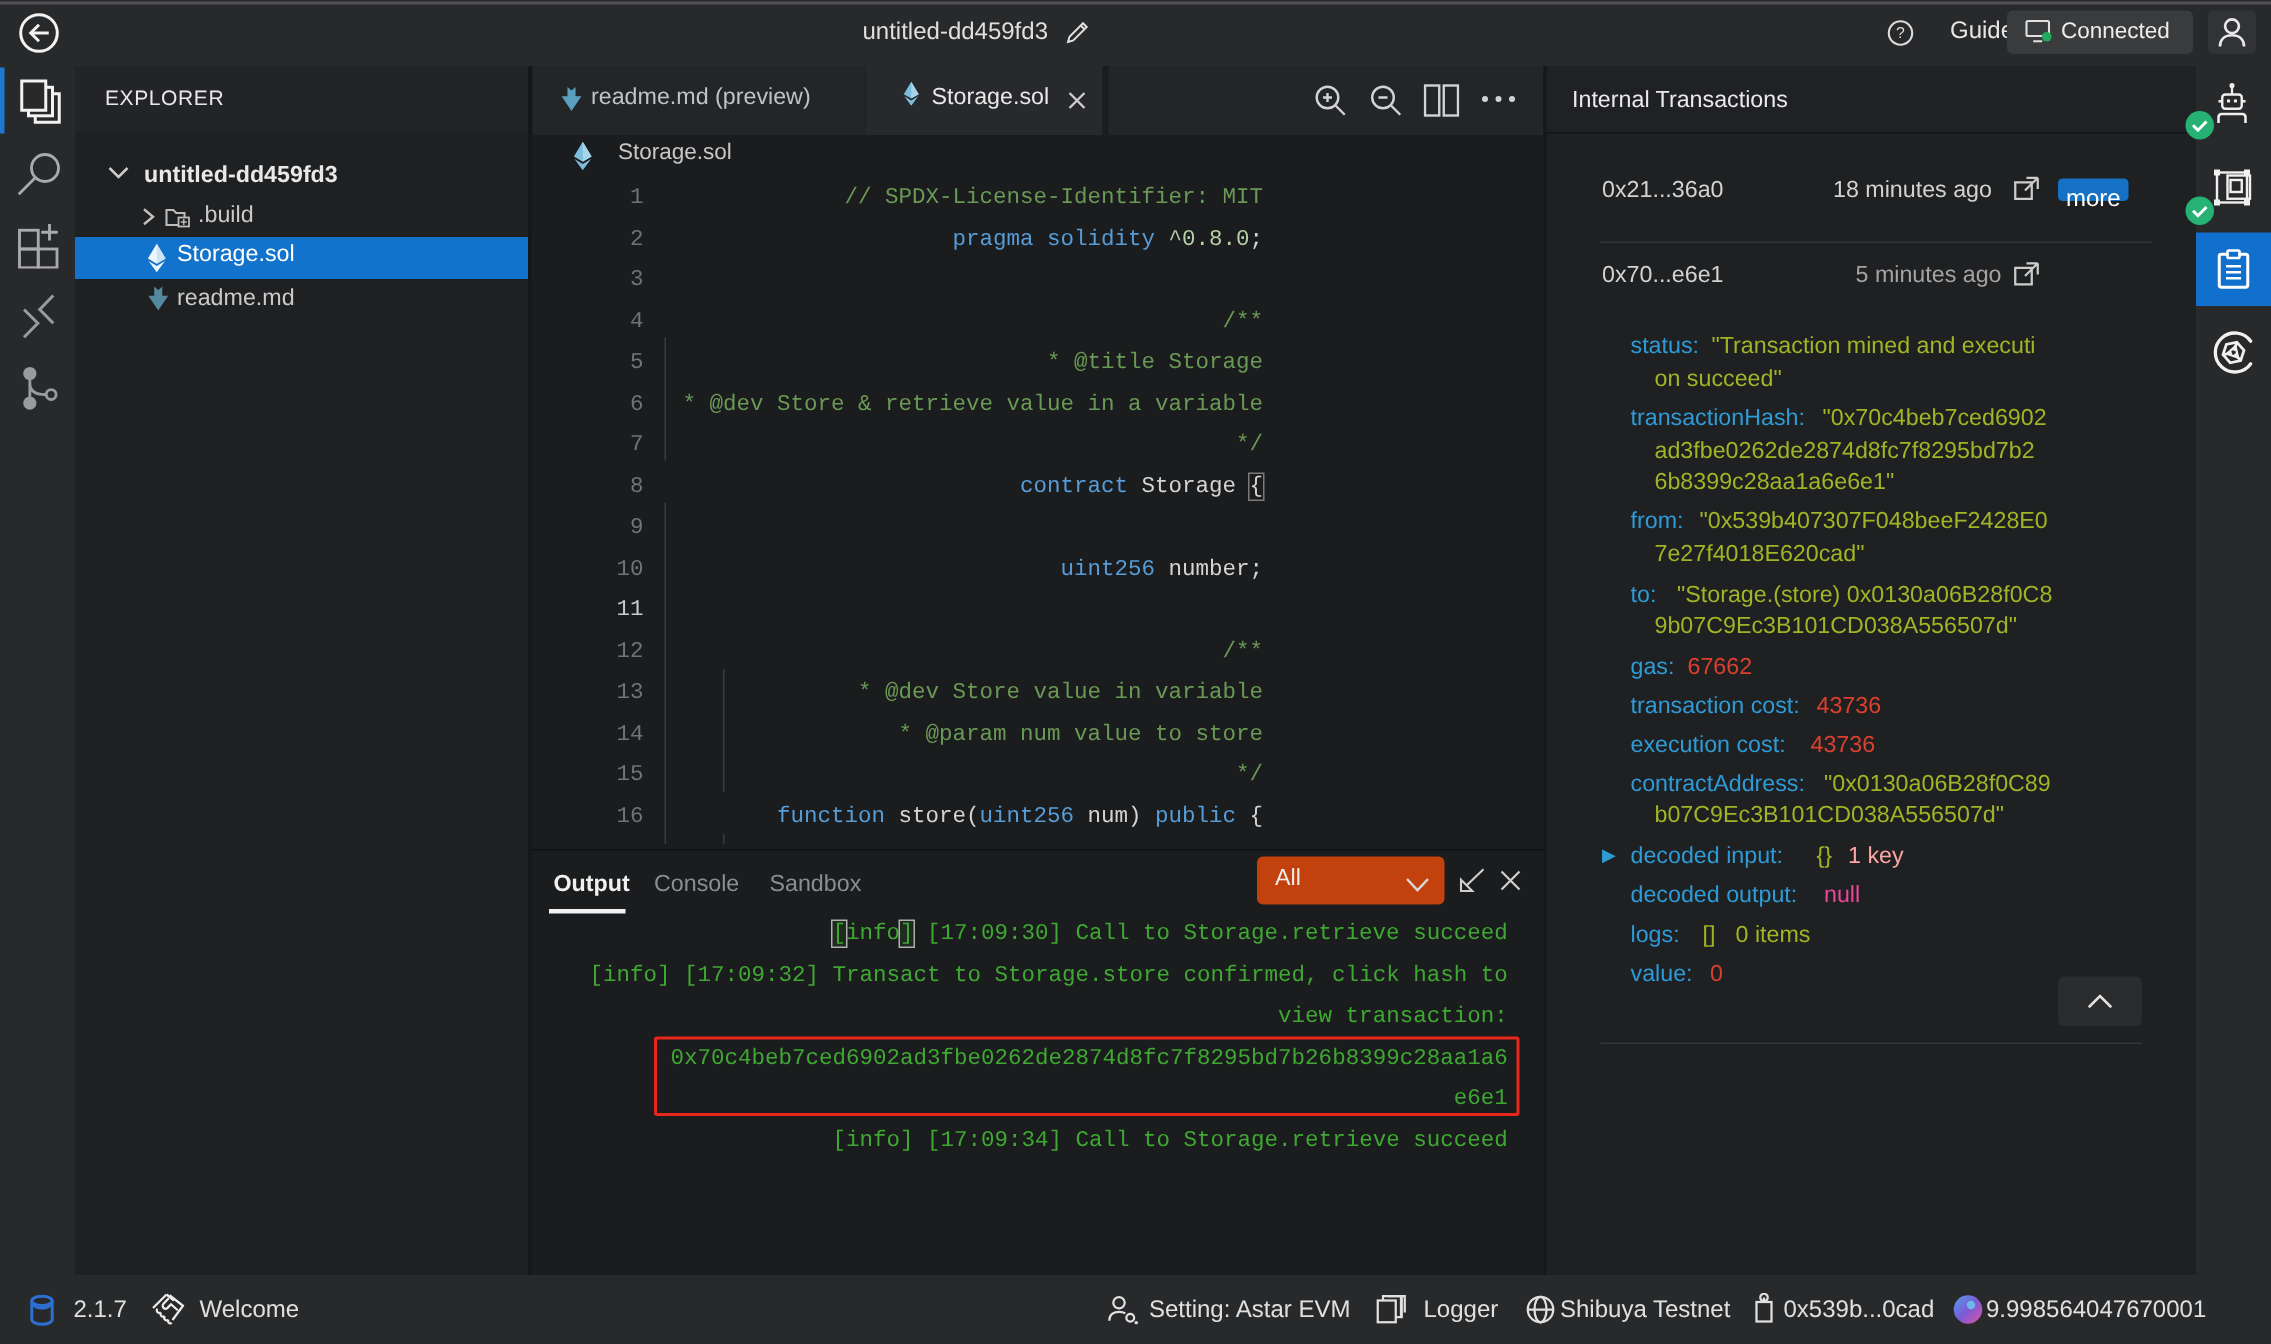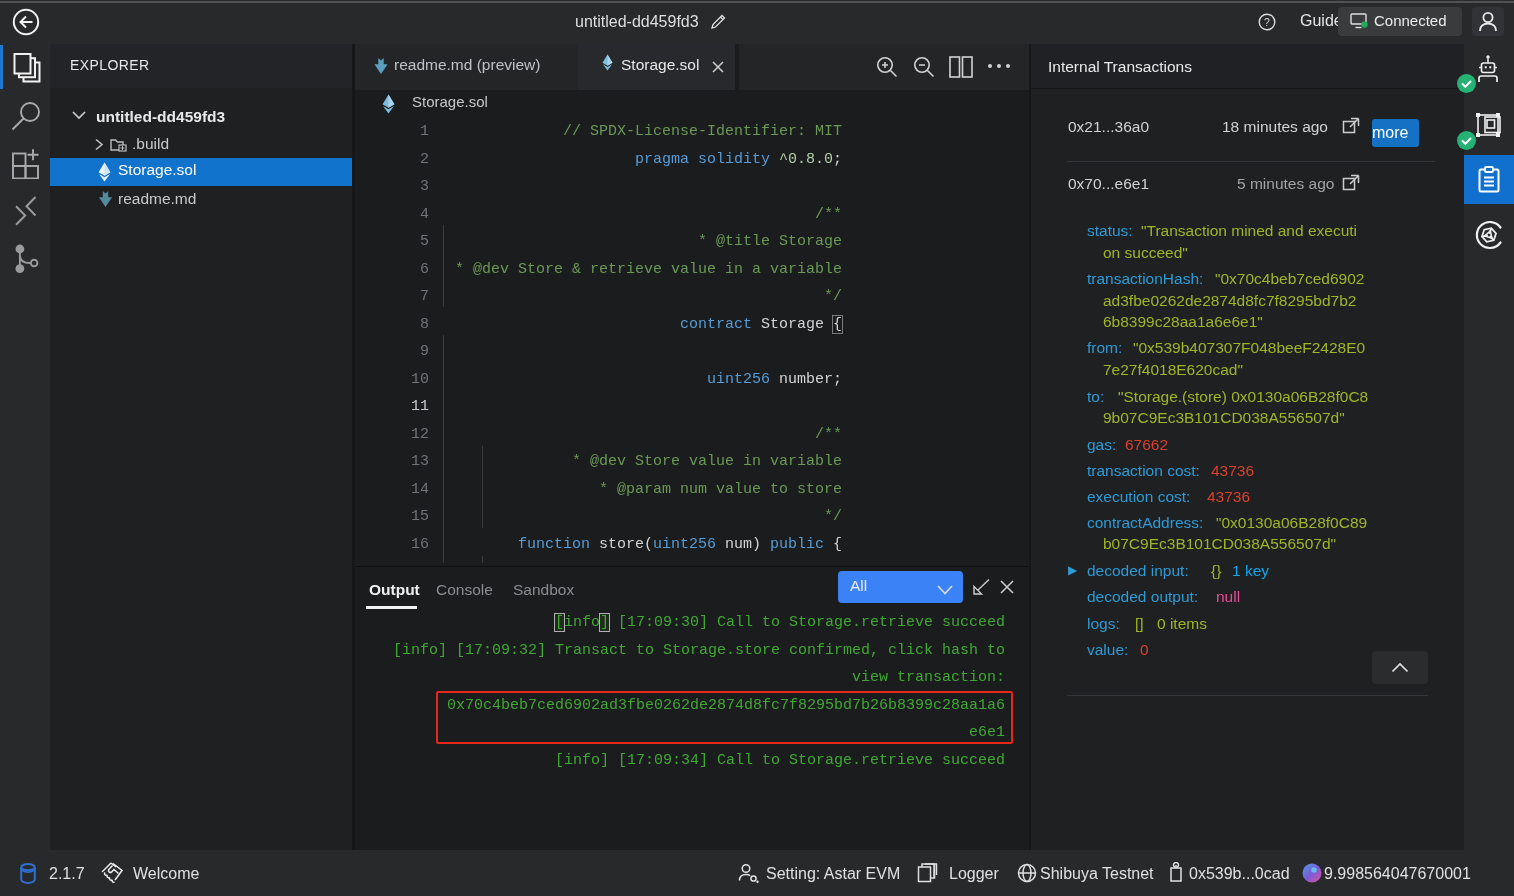--- a/index.html
+++ b/index.html
@@ -202,21 +202,21 @@
 <span class="cmt">     */</span>
     <span class="kw">function</span> store(<span class="kw">uint256</span> num) <span class="kw">public</span> {
         number = num;</pre>
     </div>
 
     <div class="abs" id="panel" style="left:0;top:522px;width:674px;height:284px;background:#1b1c1e;border-top:1px solid #101011;">
       <div class="abs" style="left:14px;top:14px;font-size:15.5px;font-weight:bold;color:#f0f0f0;">Output</div>
       <div class="abs" style="left:11px;top:38.5px;width:51px;height:3px;background:#f2f2f2;"></div>
       <div class="abs" style="left:81px;top:14px;font-size:15.5px;color:#8b8d90;">Console</div>
       <div class="abs" style="left:158px;top:14px;font-size:15.5px;color:#8b8d90;">Sandbox</div>
-      <div class="abs" style="left:483px;top:4px;width:125px;height:32px;background:#3b82f6;border-radius:4px;">
+      <div class="abs" style="left:483px;top:4px;width:125px;height:32px;background:#c2410c;border-radius:4px;">
         <div class="abs" style="left:12px;top:6px;font-size:15.5px;color:#ececec;">All</div>
         <svg class="abs" style="left:99px;top:14px;" width="16" height="10" viewBox="0 0 16 10">
           <path d="M1 1 L8 8.5 L15 1" stroke="#d8d8d8" stroke-width="1.7" fill="none"></path>
         </svg>
       </div>
       <svg class="abs" style="left:618px;top:11px;" width="17" height="18" viewBox="0 0 17 18">
         <path d="M4.5 12.5 L16 1.5 M1 8.5 L8.5 16 H1 Z" stroke="#cfcfcf" stroke-width="1.4" fill="none"></path>
       </svg>
       <svg class="abs" style="left:644px;top:12px;" width="16" height="16" viewBox="0 0 16 16">
         <path d="M2 2 L14 14 M14 2 L2 14" stroke="#cfcfcf" stroke-width="1.5"></path>
@@ -236,21 +236,21 @@
     <div class="abs" style="left:0;top:0;width:435px;height:45px;background:#202124;border-bottom:1px solid #141517;">
       <div class="abs" style="left:19px;top:14px;font-size:15.5px;color:#eaeaea;">Internal Transactions</div>
     </div>
 
     <div class="abs" style="left:39px;top:74px;font-size:15.5px;color:#d2d2d2;">0x21...36a0</div>
     <div class="abs" style="left:193px;top:74px;font-size:15.5px;color:#d2d2d2;">18 minutes ago</div>
     <svg class="abs" style="left:313px;top:73px;" width="18" height="17" viewBox="0 0 18 17">
       <path d="M1.5 4.5 H12.5 V15.5 H1.5 Z" stroke="#cdcdcd" stroke-width="1.5" fill="none"></path>
       <path d="M9 1.5 H16.5 M16.5 1.5 V9 M16.5 1.5 L8 10" stroke="#cdcdcd" stroke-width="1.5" fill="none"></path>
     </svg>
-    <div class="abs" style="left:343px;top:75px;width:47px;height:28px;background:#1471c3;border-radius:3px;text-align:left;">
+    <div class="abs" style="left:343px;top:75px;width:47px;height:15px;background:#1471c3;border-radius:3px;text-align:center;">
       <div style="font-size:16px;color:#ffffff;line-height:27px;">more</div>
     </div>
     <div class="abs" style="left:38px;top:117px;width:368px;height:1px;background:#333438;"></div>
 
     <div class="abs" style="left:39px;top:131px;font-size:15.5px;color:#d2d2d2;">0x70...e6e1</div>
     <div class="abs" style="left:208px;top:131px;font-size:15.5px;color:#a3a3a3;">5 minutes ago</div>
     <svg class="abs" style="left:313px;top:130px;" width="18" height="17" viewBox="0 0 18 17">
       <path d="M1.5 4.5 H12.5 V15.5 H1.5 Z" stroke="#cdcdcd" stroke-width="1.5" fill="none"></path>
       <path d="M9 1.5 H16.5 M16.5 1.5 V9 M16.5 1.5 L8 10" stroke="#cdcdcd" stroke-width="1.5" fill="none"></path>
     </svg>
@@ -274,21 +274,21 @@
       <div class="abs" style="left:58px;top:229.5px;font-size:15.5px;color:#2e9bd6;white-space:pre;">transaction cost:</div>
       <div class="abs" style="left:182px;top:229.5px;font-size:15.5px;color:#d9402e;white-space:pre;">43736</div>
       <div class="abs" style="left:58px;top:255.5px;font-size:15.5px;color:#2e9bd6;white-space:pre;">execution cost:</div>
       <div class="abs" style="left:178px;top:255.5px;font-size:15.5px;color:#d9402e;white-space:pre;">43736</div>
       <div class="abs" style="left:58px;top:281.5px;font-size:15.5px;color:#2e9bd6;white-space:pre;">contractAddress:</div>
       <div class="abs" style="left:187px;top:281.5px;font-size:15.5px;color:#9fb526;white-space:pre;">"0x0130a06B28f0C89</div>
       <div class="abs" style="left:74px;top:303px;font-size:15.5px;color:#9fb526;white-space:pre;">b07C9Ec3B101CD038A556507d"</div>
       <div class="abs" style="left:39px;top:331.25px;font-size:12px;color:#2e9bd6;white-space:pre;">▶</div>
       <div class="abs" style="left:58px;top:329.5px;font-size:15.5px;color:#2e9bd6;white-space:pre;">decoded input:</div>
       <div class="abs" style="left:182px;top:329.5px;font-size:15.5px;color:#9fb526;white-space:pre;">{}</div>
-      <div class="abs" style="left:203px;top:329.5px;font-size:15.5px;color:#0ea5e9;white-space:pre;">1 key</div>
+      <div class="abs" style="left:203px;top:329.5px;font-size:15.5px;color:#fca5a5;white-space:pre;">1 key</div>
       <div class="abs" style="left:58px;top:356px;font-size:15.5px;color:#2e9bd6;white-space:pre;">decoded output:</div>
       <div class="abs" style="left:187px;top:356px;font-size:15.5px;color:#ec4899;white-space:pre;">null</div>
       <div class="abs" style="left:58px;top:382.5px;font-size:15.5px;color:#2e9bd6;white-space:pre;">logs:</div>
       <div class="abs" style="left:106px;top:382.5px;font-size:15.5px;color:#9fb526;white-space:pre;">[]</div>
       <div class="abs" style="left:128px;top:382.5px;font-size:15.5px;color:#9fb526;white-space:pre;">0 items</div>
       <div class="abs" style="left:58px;top:408.5px;font-size:15.5px;color:#2e9bd6;white-space:pre;">value:</div>
       <div class="abs" style="left:111px;top:408.5px;font-size:15.5px;color:#d9402e;white-space:pre;">0</div>
     </div>
 
     <div class="abs" style="left:343px;top:607px;width:56px;height:33px;background:#2b2c2e;border-radius:4px;">

